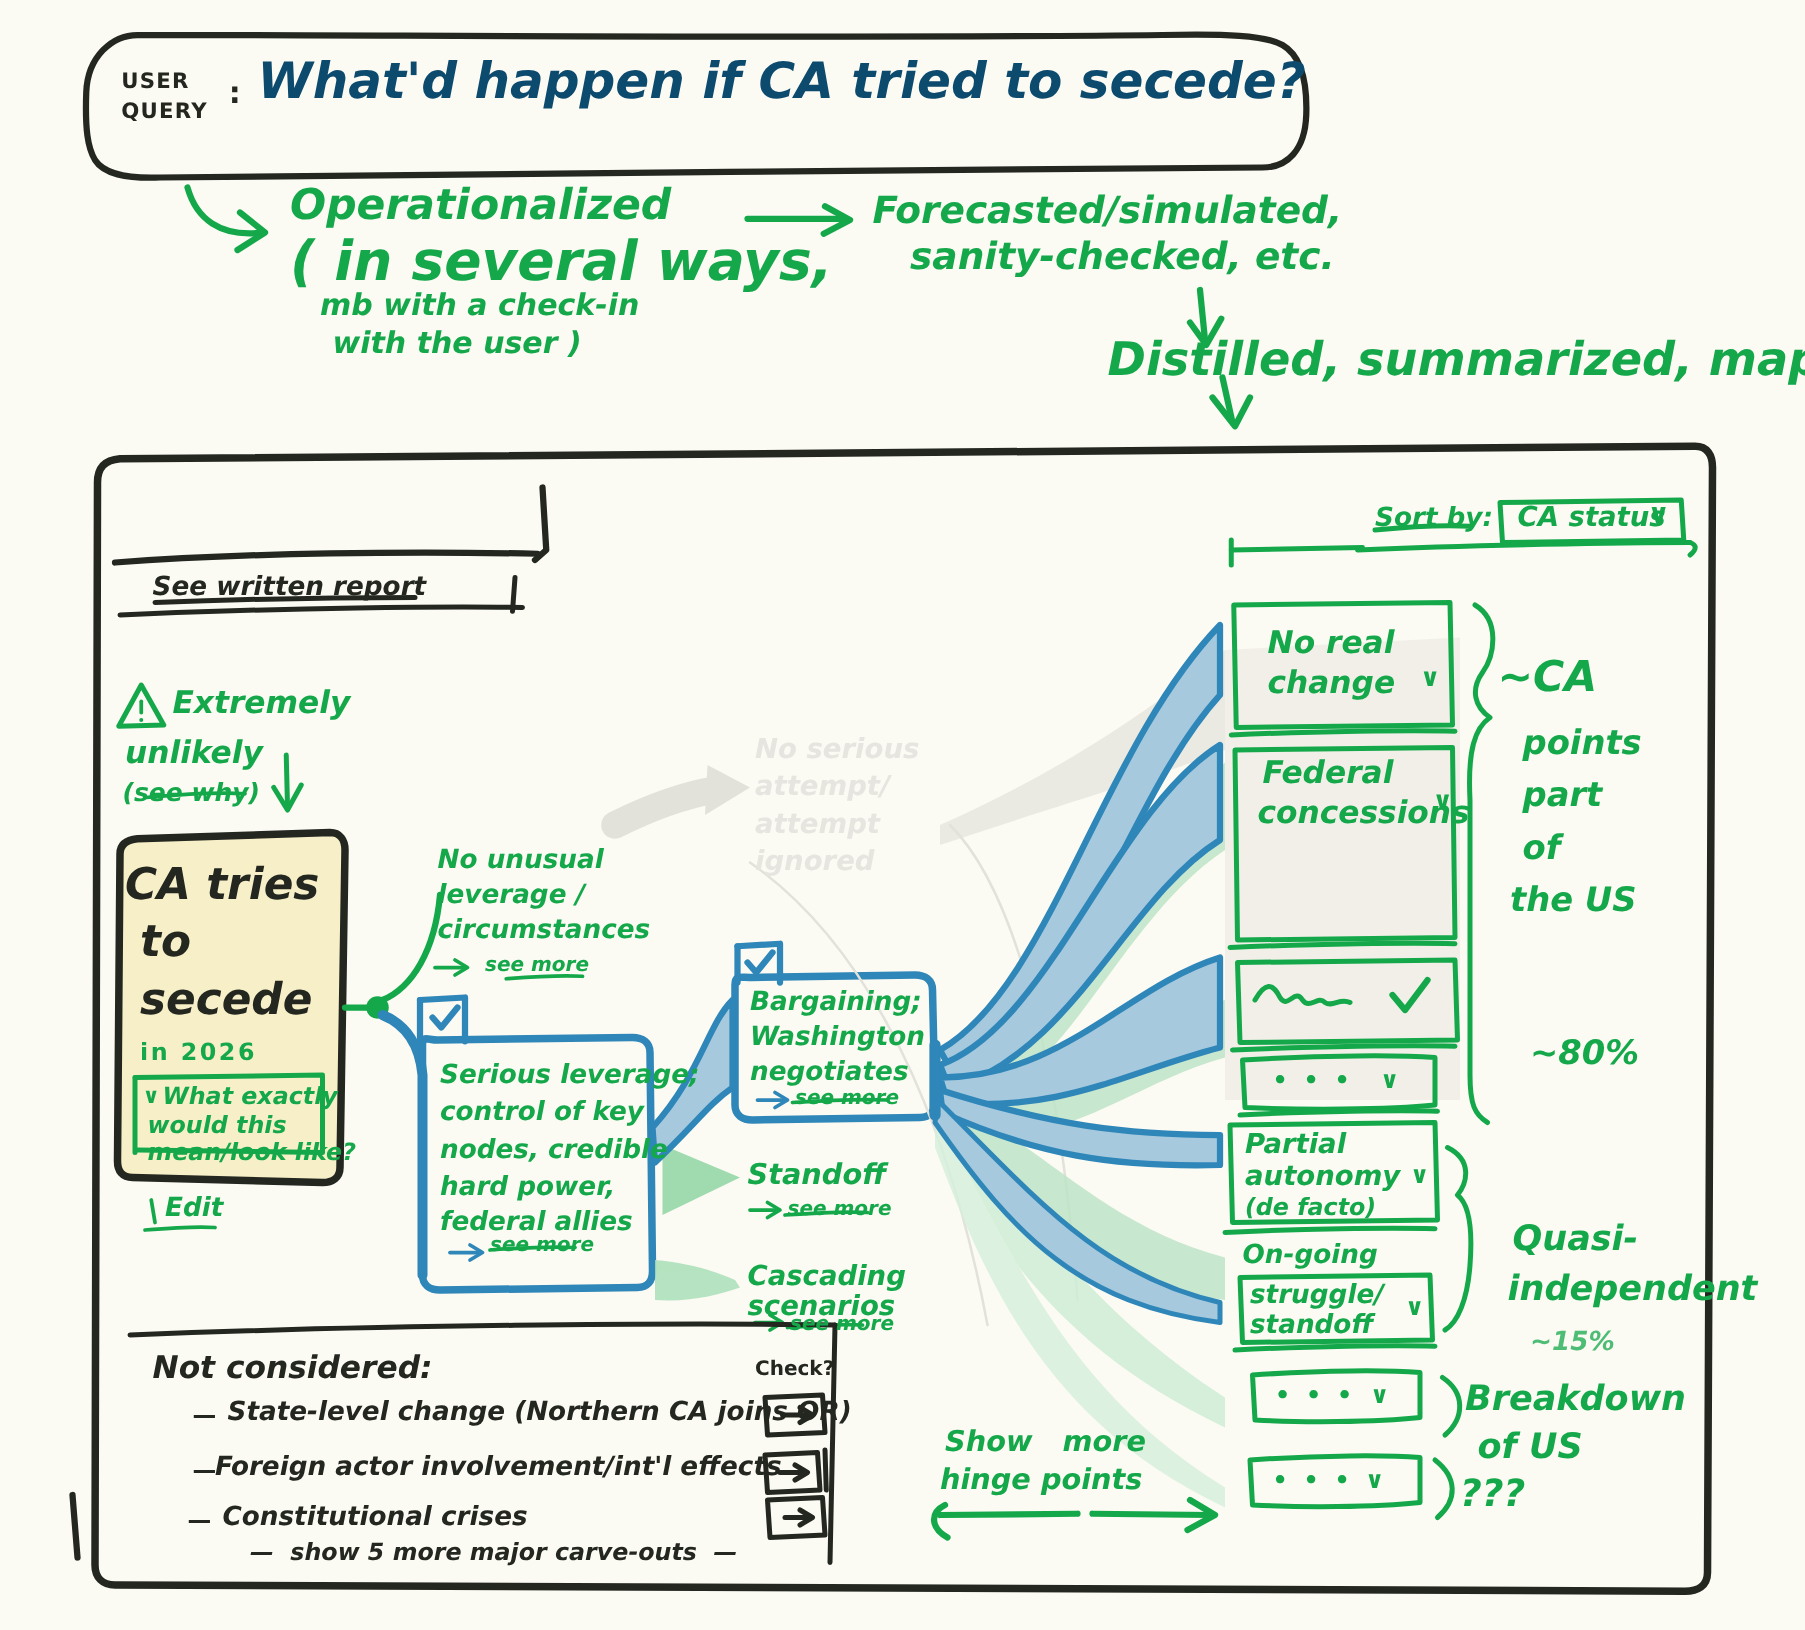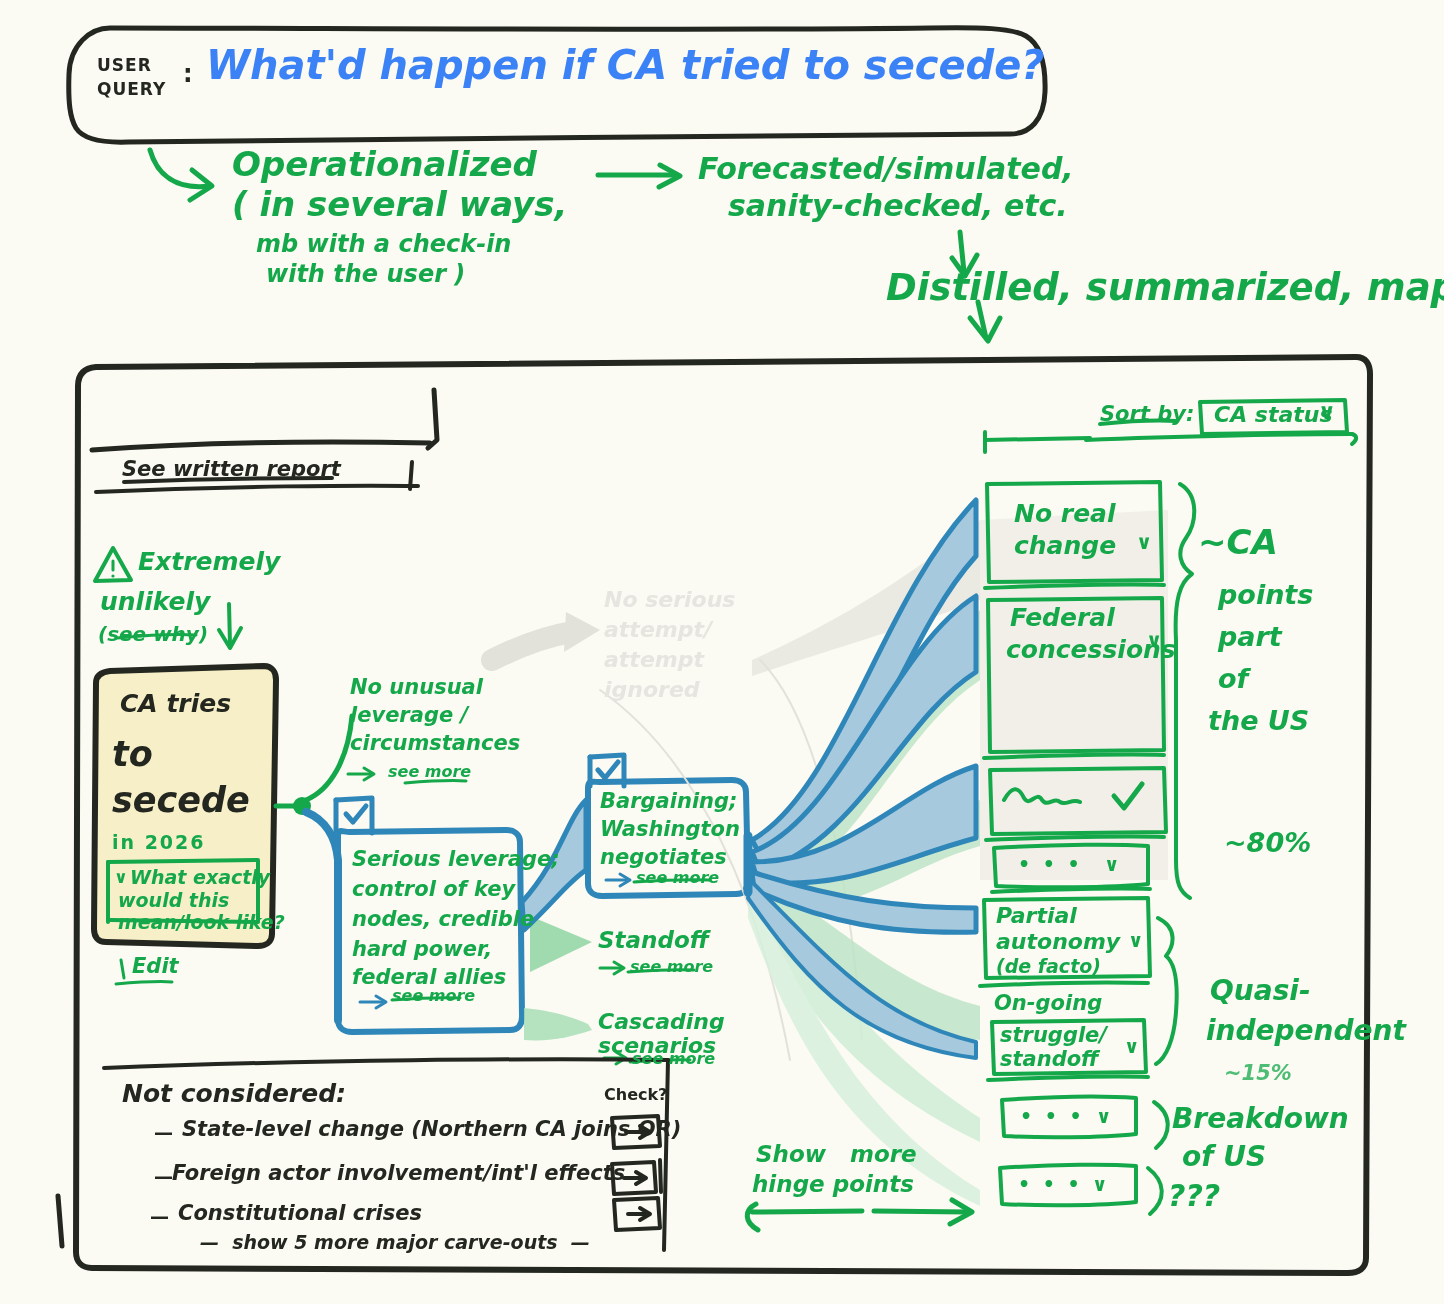--- a/index.html
+++ b/index.html
@@ -9,21 +9,21 @@
     font-family:"DejaVu Sans", sans-serif;
     overflow:hidden;
     position:relative;
   }
   .stage{position:absolute;inset:0;}
   svg.layer{position:absolute;left:0;top:0;width:1444px;height:1304px;overflow:visible;}
   .txt{position:absolute;white-space:pre;line-height:1.08;}
 
   
   .ink-black{color:#23271f;}
-  .ink-blue{color:#3b82f6;}
+  .ink-blue{color:#0c4a6e;}
   .ink-green{color:#14a84a;}
   .ink-grey{color:#e6e5df;}
 
   .hand{font-family:"DejaVu Sans", sans-serif;font-weight:700;}
   .hand-i{font-family:"DejaVu Sans", sans-serif;font-weight:700;font-style:italic;}
 </style>
 </head>
 <body>
 
 <div class="stage">
@@ -256,39 +256,39 @@
     </g>
 
   </svg>
 
   <div class="txt hand ink-black" style="left:97px;top:56px;font-size:17px;letter-spacing:1px;">USER</div>
   <div class="txt hand ink-black" style="left:97px;top:80px;font-size:17px;letter-spacing:1px;">QUERY</div>
   <div class="txt hand ink-black" style="left:183px;top:62px;font-size:24px;">:</div>
   <div class="txt hand-i ink-blue" style="left:206px;top:44px;font-size:40px;">What'd happen if CA tried to secede?</div>
 
   <div class="txt hand-i ink-green" style="left:232px;top:146px;font-size:34px;">Operationalized</div>
-  <div class="txt hand-i ink-green" style="left:232px;top:186px;font-size:34px;">( in several ways,</div>
+  <div class="txt hand-i ink-green" style="left:232px;top:186px;font-size:44px;">( in several ways,</div>
   <div class="txt hand-i ink-green" style="left:256px;top:232px;font-size:24px;">mb with a check-in</div>
   <div class="txt hand-i ink-green" style="left:266px;top:262px;font-size:24px;">with the user )</div>
 
   <div class="txt hand-i ink-green" style="left:698px;top:153px;font-size:30px;">Forecasted/simulated,</div>
   <div class="txt hand-i ink-green" style="left:728px;top:190px;font-size:30px;">sanity-checked, etc.</div>
   <div class="txt hand-i ink-green" style="left:886px;top:268px;font-size:37px;">Distilled, summarized, mapped</div>
 
   <div class="txt hand-i ink-black" style="left:122px;top:458px;font-size:21px;">See written report</div>
 
   <div class="txt hand-i ink-green" style="left:1100px;top:403px;font-size:21px;">Sort by:</div>
   <div class="txt hand-i ink-green" style="left:1214px;top:403px;font-size:22px;">CA status</div>
   <div class="txt hand ink-green" style="left:1318px;top:400px;font-size:22px;">∨</div>
 
   <div class="txt hand-i ink-green" style="left:138px;top:548px;font-size:25px;">Extremely</div>
   <div class="txt hand-i ink-green" style="left:100px;top:588px;font-size:25px;">unlikely</div>
   <div class="txt hand-i ink-green" style="left:98px;top:624px;font-size:20px;">(see why)</div>
 
-  <div class="txt hand-i ink-black" style="left:120px;top:690px;font-size:25px;">CA tries</div>
+  <div class="txt hand-i ink-black" style="left:100px;top:690px;font-size:35px;">CA tries</div>
   <div class="txt hand-i ink-black" style="left:112px;top:736px;font-size:35px;">to</div>
   <div class="txt hand-i ink-black" style="left:112px;top:782px;font-size:35px;">secede</div>
   <div class="txt hand ink-green" style="left:112px;top:832px;font-size:19px;letter-spacing:2px;">in 2026</div>
   <div class="txt hand ink-green" style="left:114px;top:868px;font-size:17px;">∨</div>
   <div class="txt hand-i ink-green" style="left:130px;top:867px;font-size:19px;">What exactly</div>
   <div class="txt hand-i ink-green" style="left:118px;top:890px;font-size:19px;">would this</div>
   <div class="txt hand-i ink-green" style="left:118px;top:912px;font-size:19px;">mean/look like?</div>
   <div class="txt hand-i ink-green" style="left:132px;top:955px;font-size:21px;">Edit</div>
 
   <div class="txt hand-i ink-grey" style="left:604px;top:588px;font-size:22px;">No serious</div>

